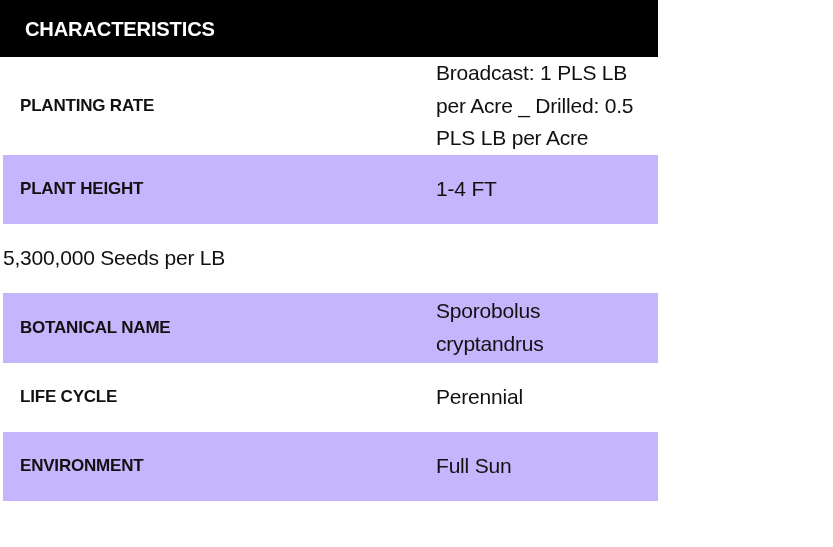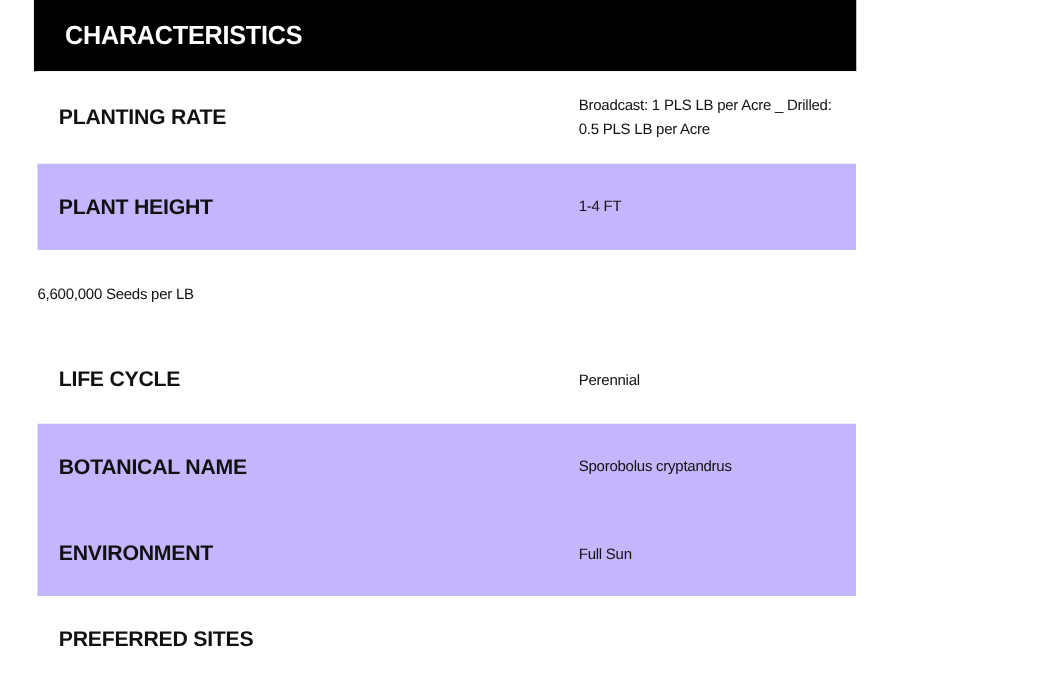--- a/index.html
+++ b/index.html
@@ -8,21 +8,20 @@
     background: #ffffff;
     font-family: "Liberation Sans", sans-serif;
     color: #111111;
   }
   .page {
     position: relative;
     width: 658px;
     height: 547px;
     background: #ffffff;
     overflow: hidden;
-    margin-left: 27px;
   }
   .char-header {
     box-sizing: border-box;
     width: 833px;
     height: 57px;
     background: #000000;
     color: #ffffff;
     display: flex;
     align-items: center;
     padding-left: 25px;
@@ -58,21 +57,21 @@
     width: 433px;
     flex: 0 0 433px;
     padding-left: 17px;
     font-weight: bold;
     font-size: 17px;
     letter-spacing: -0.2px;
     text-transform: uppercase;
   }
   .row .value {
     flex: 1 1 auto;
-    font-size: 12px;
+    font-size: 21px;
     letter-spacing: -0.2px;
     line-height: 1.55;
     padding-right: 14px;
   }
 </style>
 </head>
 <body>
 
 <div class="page">
   <div class="char-header">
@@ -83,35 +82,34 @@
     <span class="label">PLANTING RATE</span>
     <span class="value">Broadcast: 1 PLS LB per Acre _ Drilled: 0.5 PLS LB per Acre</span>
   </div>
 
   <div class="row shaded">
     <span class="label">PLANT HEIGHT</span>
     <span class="value">1-4 FT</span>
   </div>
 
   <div class="row">
-    <span class="value">6,600,000 Seeds per LB</span>
+    <span class="value">5,300,000 Seeds per LB</span>
+  </div>
+
+  <div class="row shaded">
+    <span class="label">BOTANICAL NAME</span>
+    <span class="value">Sporobolus cryptandrus</span>
   </div>
 
   <div class="row">
     <span class="label">LIFE CYCLE</span>
     <span class="value">Perennial</span>
   </div>
 
   <div class="row shaded">
-    <span class="label">BOTANICAL NAME</span>
-    <span class="value">Sporobolus cryptandrus</span>
-  </div>
-
-  <div class="row shaded">
     <span class="label">ENVIRONMENT</span>
     <span class="value">Full Sun</span>
   </div>
 
   <div class="row">
-    <span class="label">PREFERRED SITES</span>
   </div>
 </div>
 </div>
 
 </body></html>

